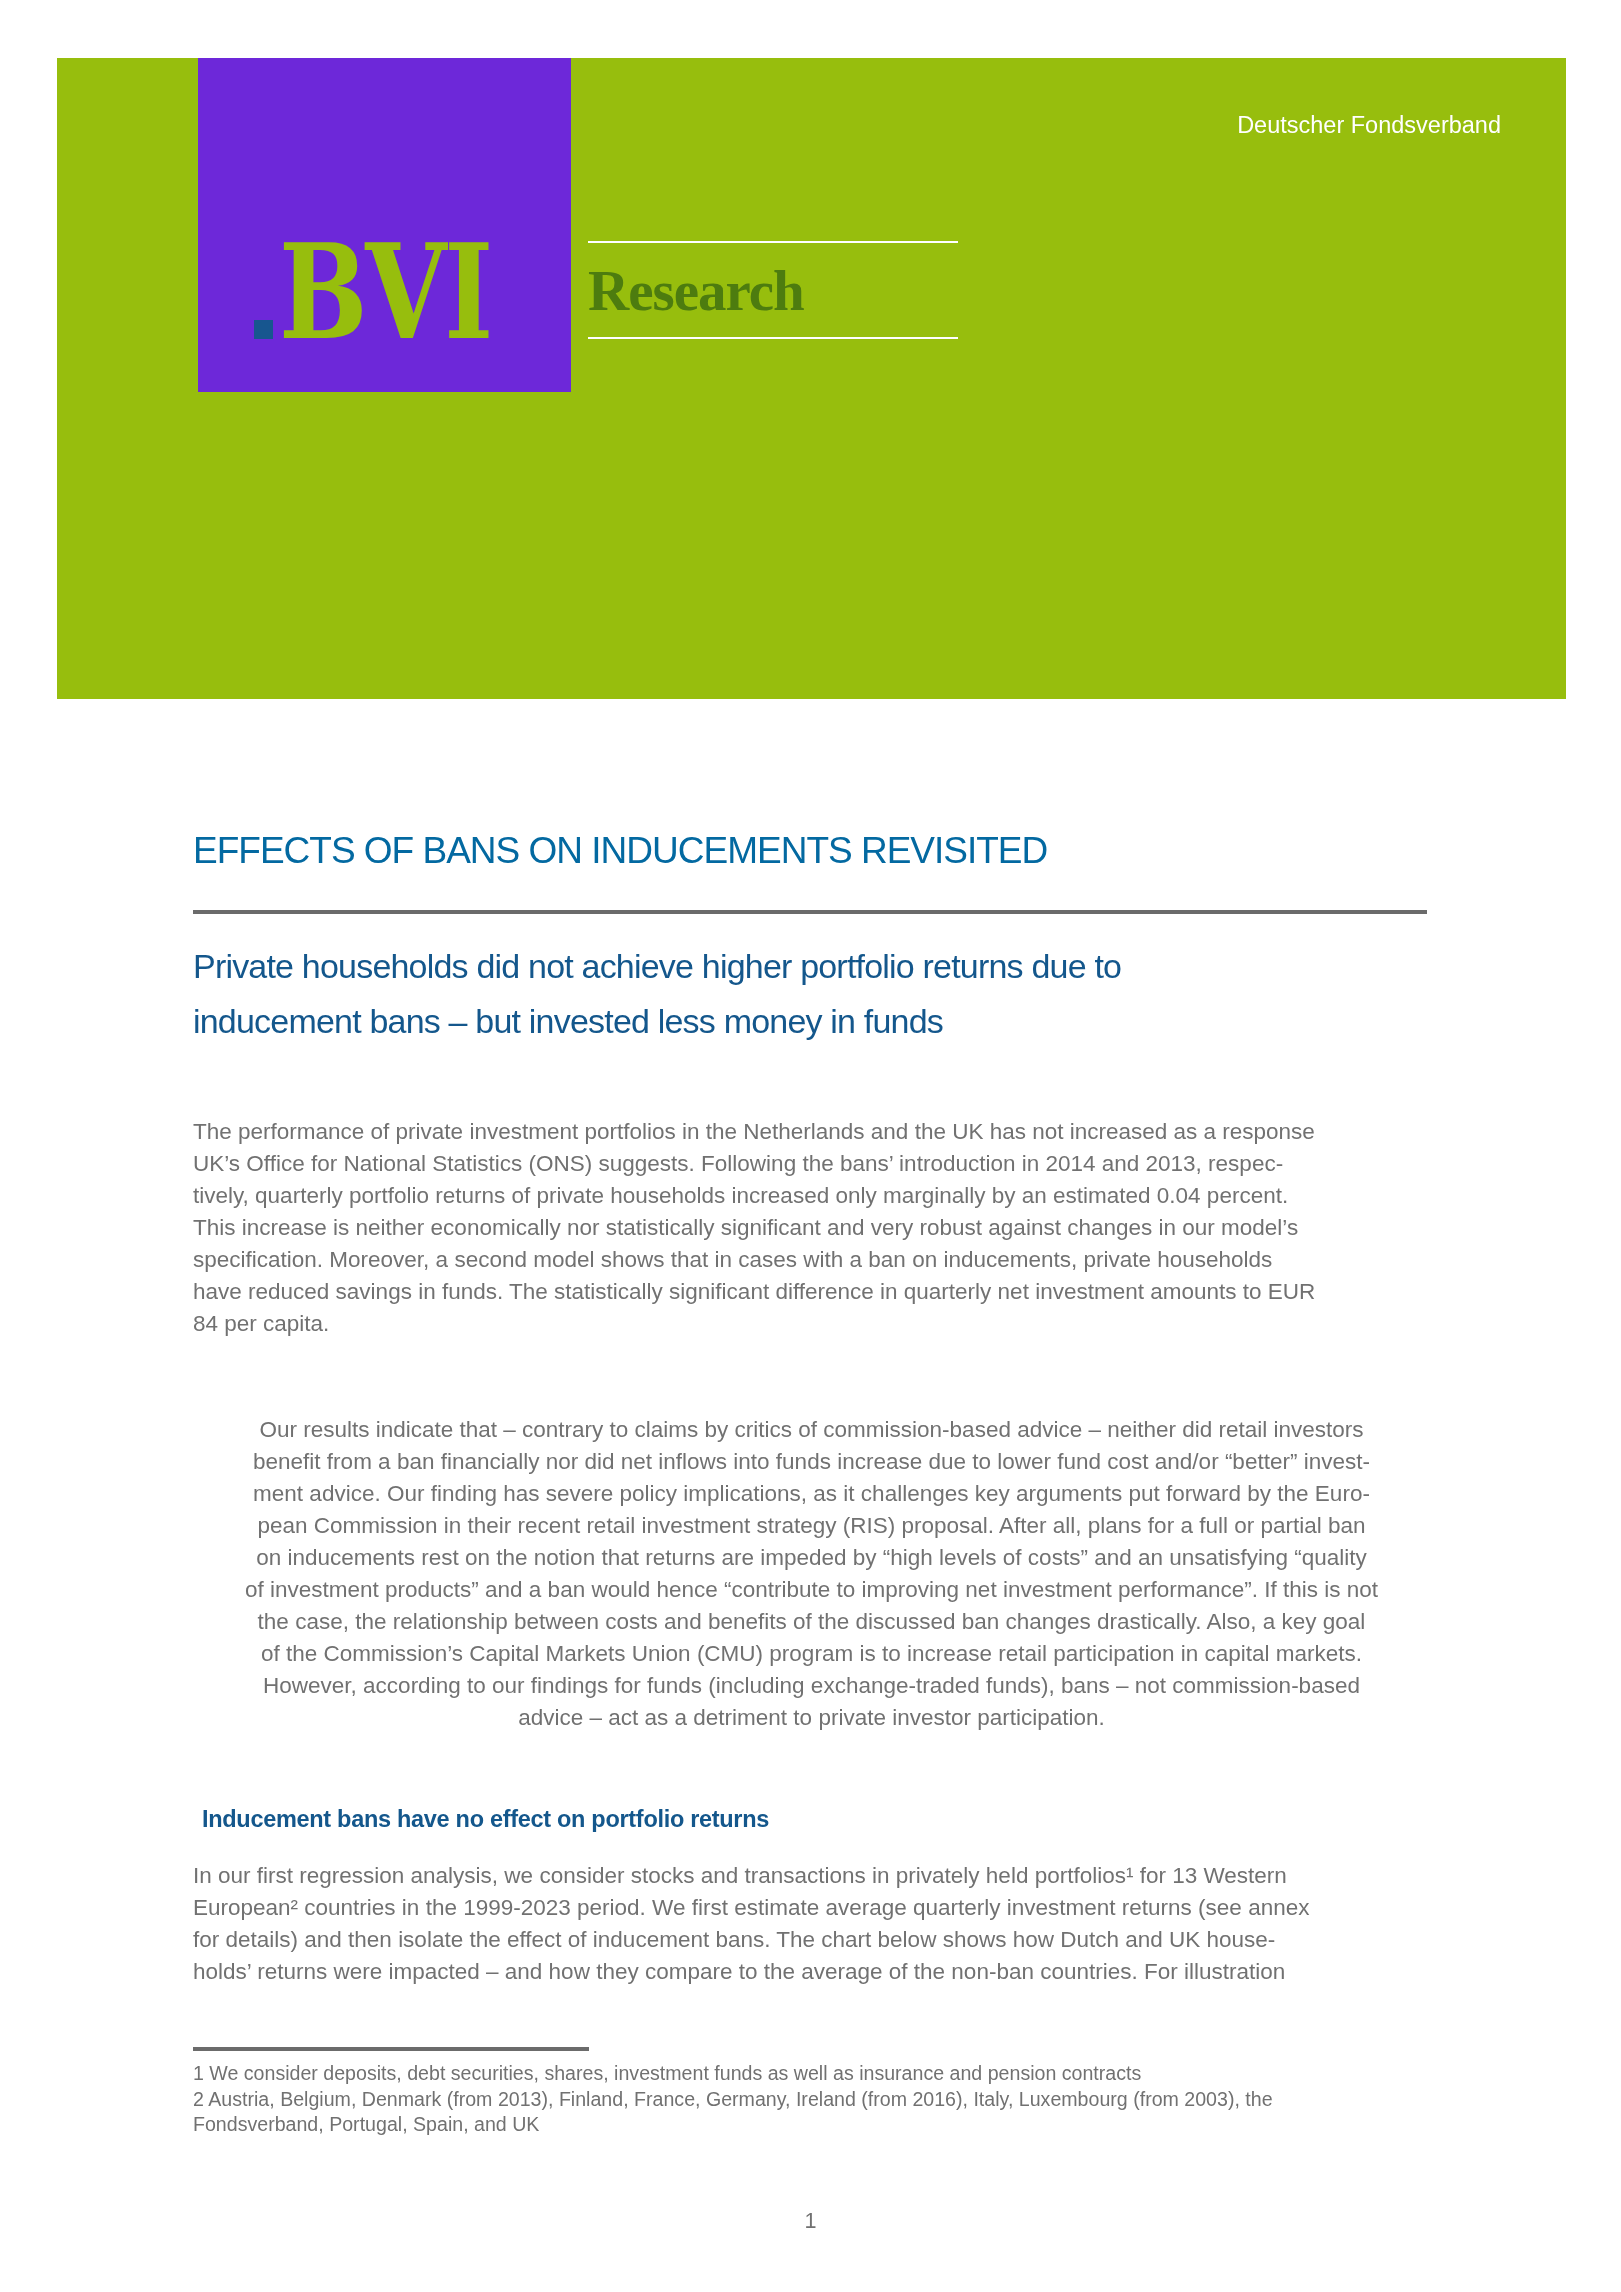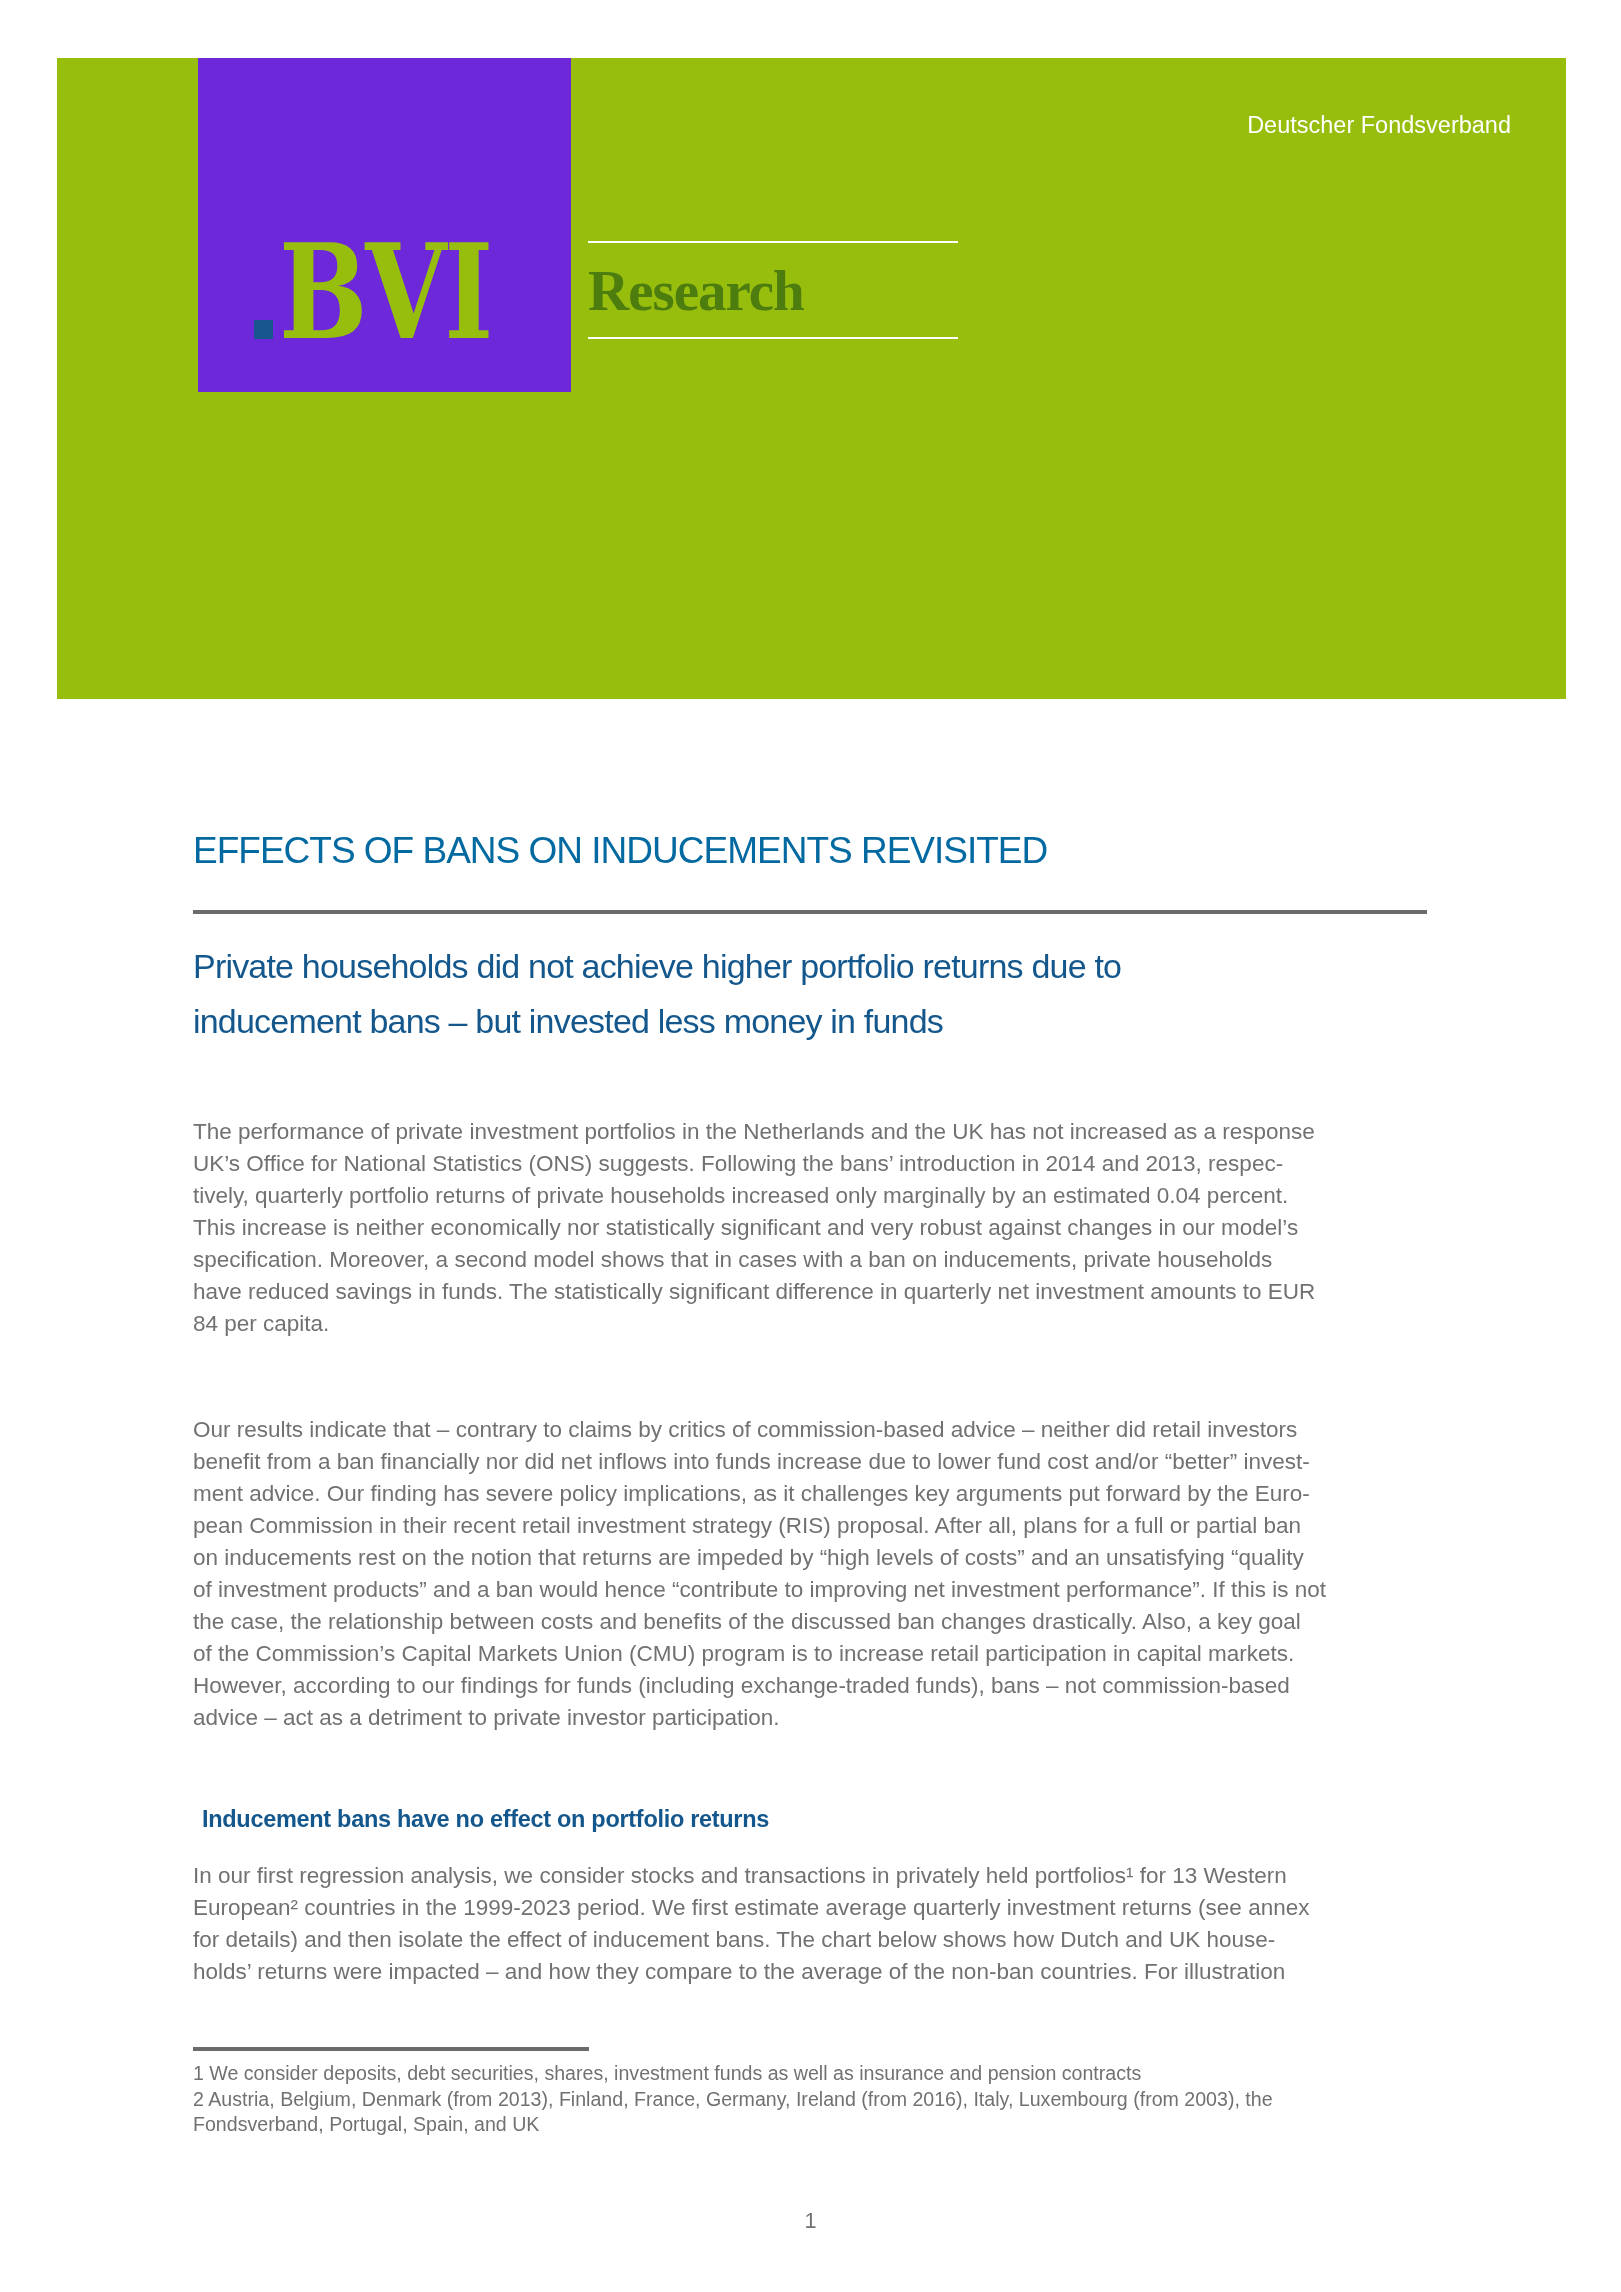--- a/index.html
+++ b/index.html
@@ -43,21 +43,21 @@
     font-size: 131px;
     line-height: 98px;
     color: #97be0d;
     letter-spacing: -2.9px;
     transform: scaleX(0.8);
     transform-origin: left top;
     white-space: nowrap;
   }
   .tagline {
     position: absolute;
-    top: 110px; right: 110px;
+    top: 110px; right: 120px;
     font-size: 23.5px;
     line-height: 31px;
     color: #ffffff;
   }
   .research-banner {
     position: absolute;
     left: 588px; top: 241px;
     width: 370px; height: 94px;
     border-top: 2.9px solid #ffffff;
     border-bottom: 2.9px solid #ffffff;
@@ -107,21 +107,21 @@
   }
   .para {
     position: absolute;
     left: 193px;
     width: 1237px;
     font-size: 22.5px;
     line-height: 32px;
     color: #717171;
   }
   .p1 { top: 1116px; }
-  .p2 { top: 1414px; }
+  .p2 { top: 1414px; text-align: center; }
   .p3 { top: 1860px; }
   .line { white-space: nowrap; }
   .subhead {
     position: absolute;
     left: 193px; top: 1796px;
     margin: 9px;
     font-size: 23.5px;
     font-weight: 700;
     letter-spacing: -0.3px;
     line-height: 29px;

